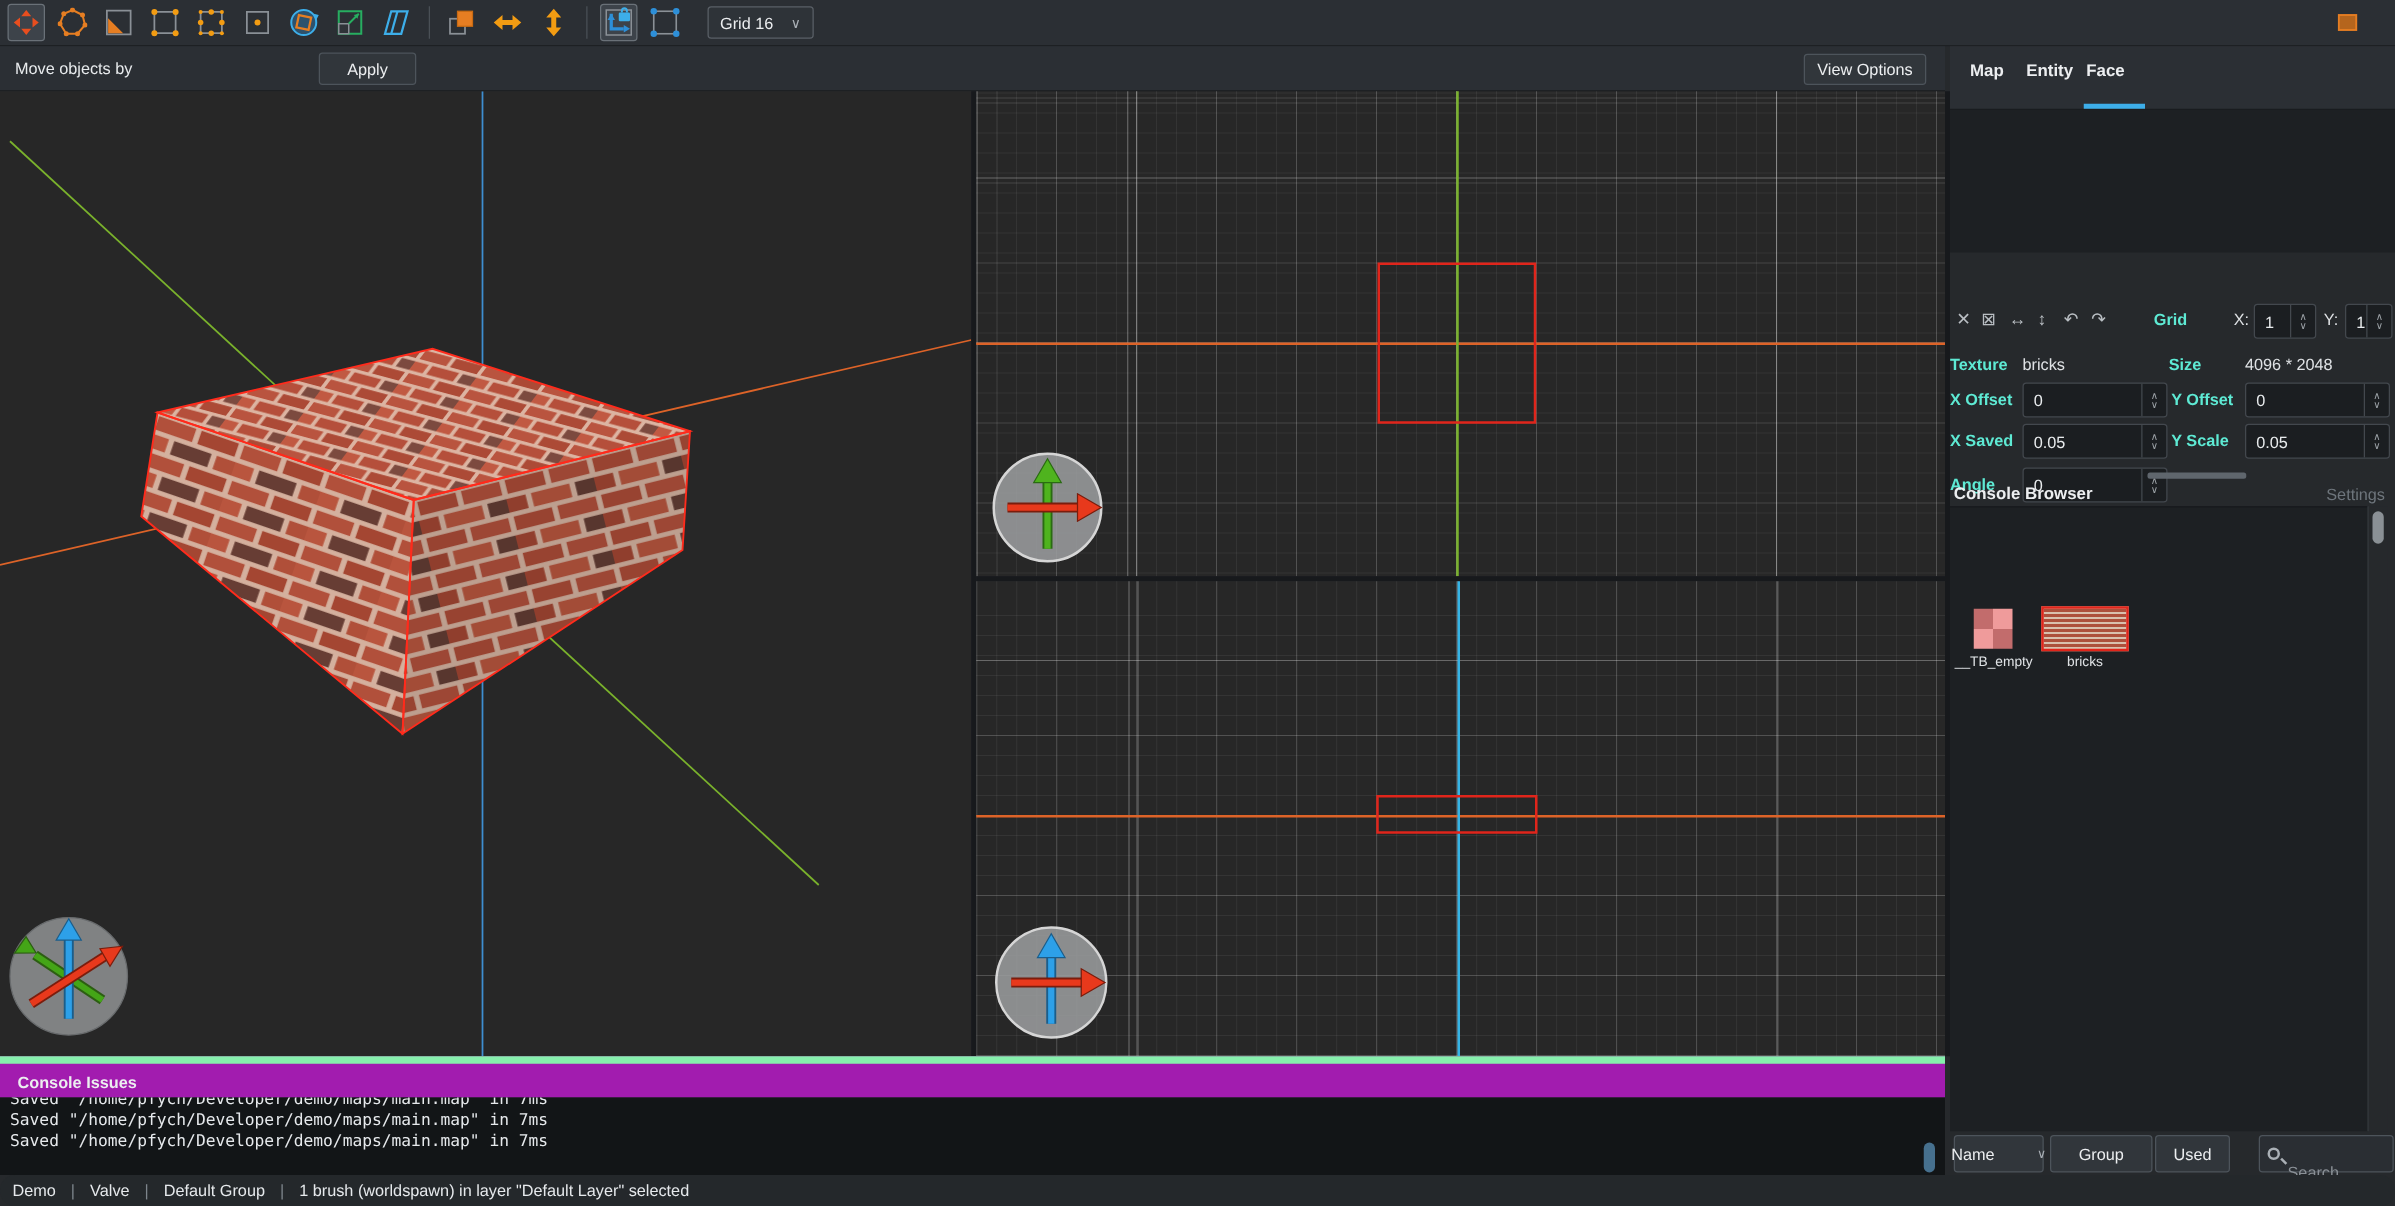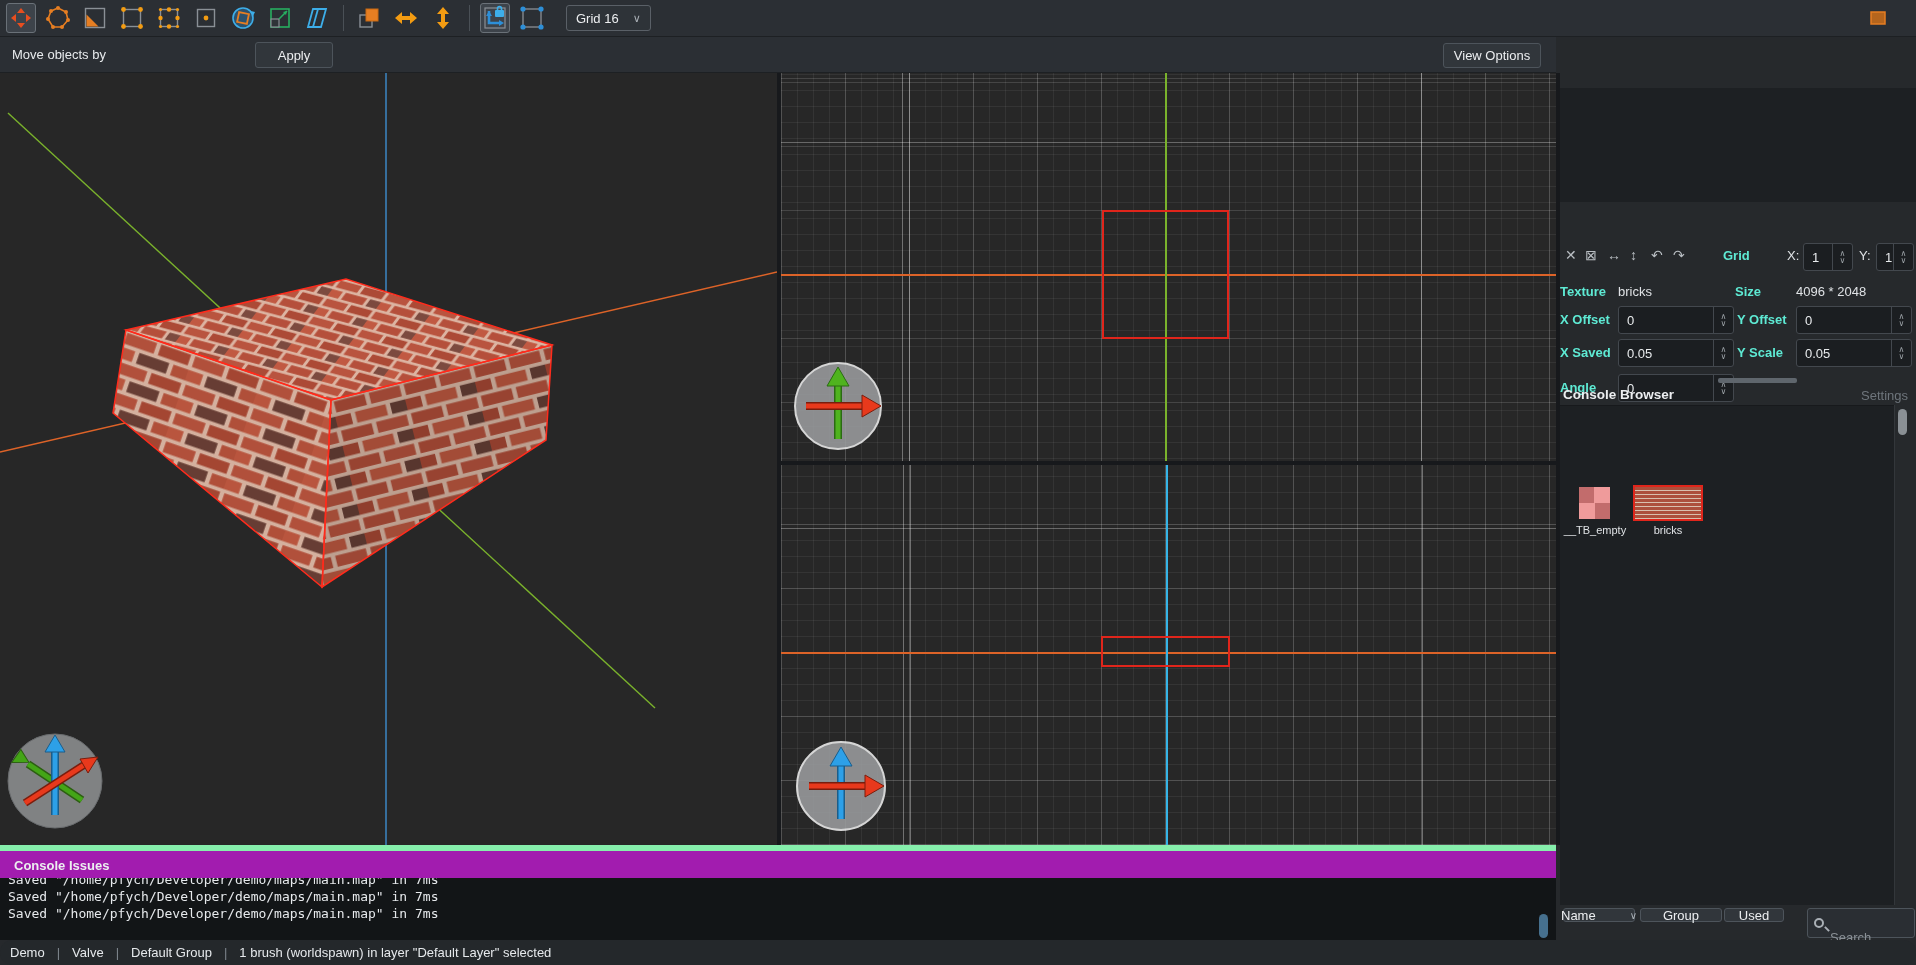--- a/index.html
+++ b/index.html
@@ -95,21 +95,21 @@
   .tex-tile-label { position:absolute; font-size:11px; color:#dfe2e5; text-align:center; }
   #tex-empty-img { position:absolute; left:19px; top:81px; width:31px; height:32px;
     background:conic-gradient(#ef9b9b 25%, #c26c6c 0 50%, #ef9b9b 0 75%, #c26c6c 0); }
   #tex-bricks-img { position:absolute; left:73px; top:79px; width:70px; height:36px;
     border:2px solid #e0251b;
     background-color:#d9c0ae;
     background-image:
       repeating-linear-gradient(to bottom, rgba(170,74,54,0.95) 0 3px, rgba(217,192,174,0.95) 3px 4px),
       repeating-linear-gradient(to right, transparent 0 6px, rgba(217,192,174,0.75) 6px 7px); }
   #tb-controls { position:absolute; left:0; top:871px; width:356px; height:32px; }
-  .tbc-btn { position:absolute; top:0; height:14px;gap:24px; }
+  .tbc-btn { position:absolute; top:0; height:30px;gap:24px; }
   #search-box { position:absolute; left:247px; top:0; width:108px; height:30px; background:#2a2e33;
                 border:1px solid #4d545b; border-radius:3px; display:flex; align-items:center; padding:0 6px; }
   #search-input { background:transparent; border:none; outline:none; width:70px;
                   color:#e8ebed; font-size:13px; font-family:"Liberation Sans",sans-serif; margin-left:6px;margin-top:28px; }
   #search-input::placeholder { color:#8a9096; }
   .mag { width:10px; height:10px; border:2px solid #aab0b6; border-radius:50%; position:relative; flex:0 0 auto; }
   .mag::after { content:""; position:absolute; left:8px; top:8px; width:6px; height:2px;
                 background:#aab0b6; transform:rotate(45deg); }
 
   
@@ -361,20 +361,26 @@
     <line x1="53" y1="84" x2="53" y2="28" stroke="#2da0e8" stroke-width="5"></line>
     <path d="M53 12l-11 19h22z" fill="#2da0e8" stroke="#1b5d8a" stroke-width="1"></path>
     <line x1="21" y1="51" x2="79" y2="51" stroke="#7a1d0d" stroke-width="8"></line>
     <line x1="21" y1="51" x2="79" y2="51" stroke="#e8391c" stroke-width="5"></line>
     <path d="M96 51l-19-11v22z" fill="#e8391c" stroke="#7a1d0d" stroke-width="1"></path>
   </svg>
 </div>
 <div class="vsplit" style="left:1556px;"></div>
 
 <div id="right-panel">
+  <div id="rp-tabs">
+    <span class="rp-tab" style="left:16px;">Map</span>
+    <span class="rp-tab" style="left:61px;">Entity</span>
+    <span class="rp-tab" style="left:109px;">Face</span>
+    <div id="rp-tab-underline"></div>
+  </div>
 
   <div id="face-empty"></div>
 
   <div id="face-controls">
 
     <span class="uv-icon" style="left:5px;">✕</span>
     <span class="uv-icon" style="left:25px;">⊠</span>
     <span class="uv-icon" style="left:47px;">↔</span>
     <span class="uv-icon" style="left:70px;">↕</span>
     <span class="uv-icon" style="left:91px;">↶</span>

